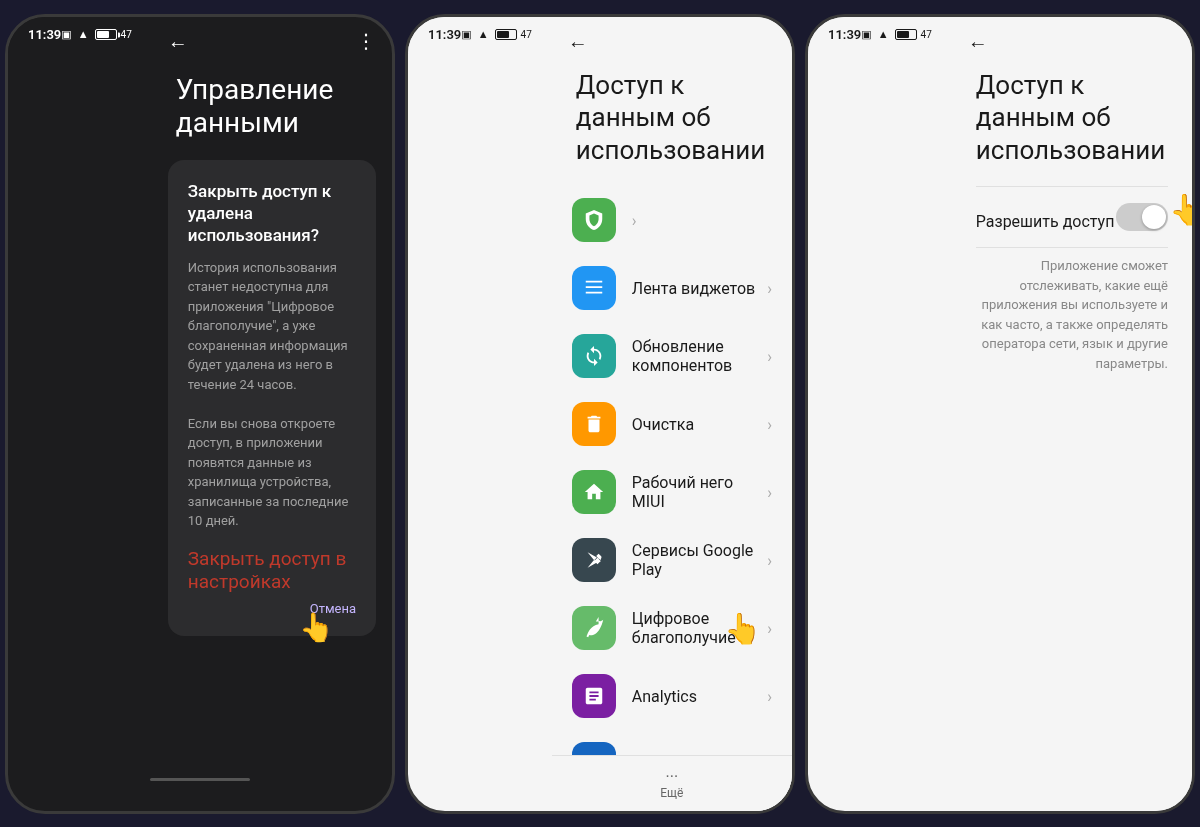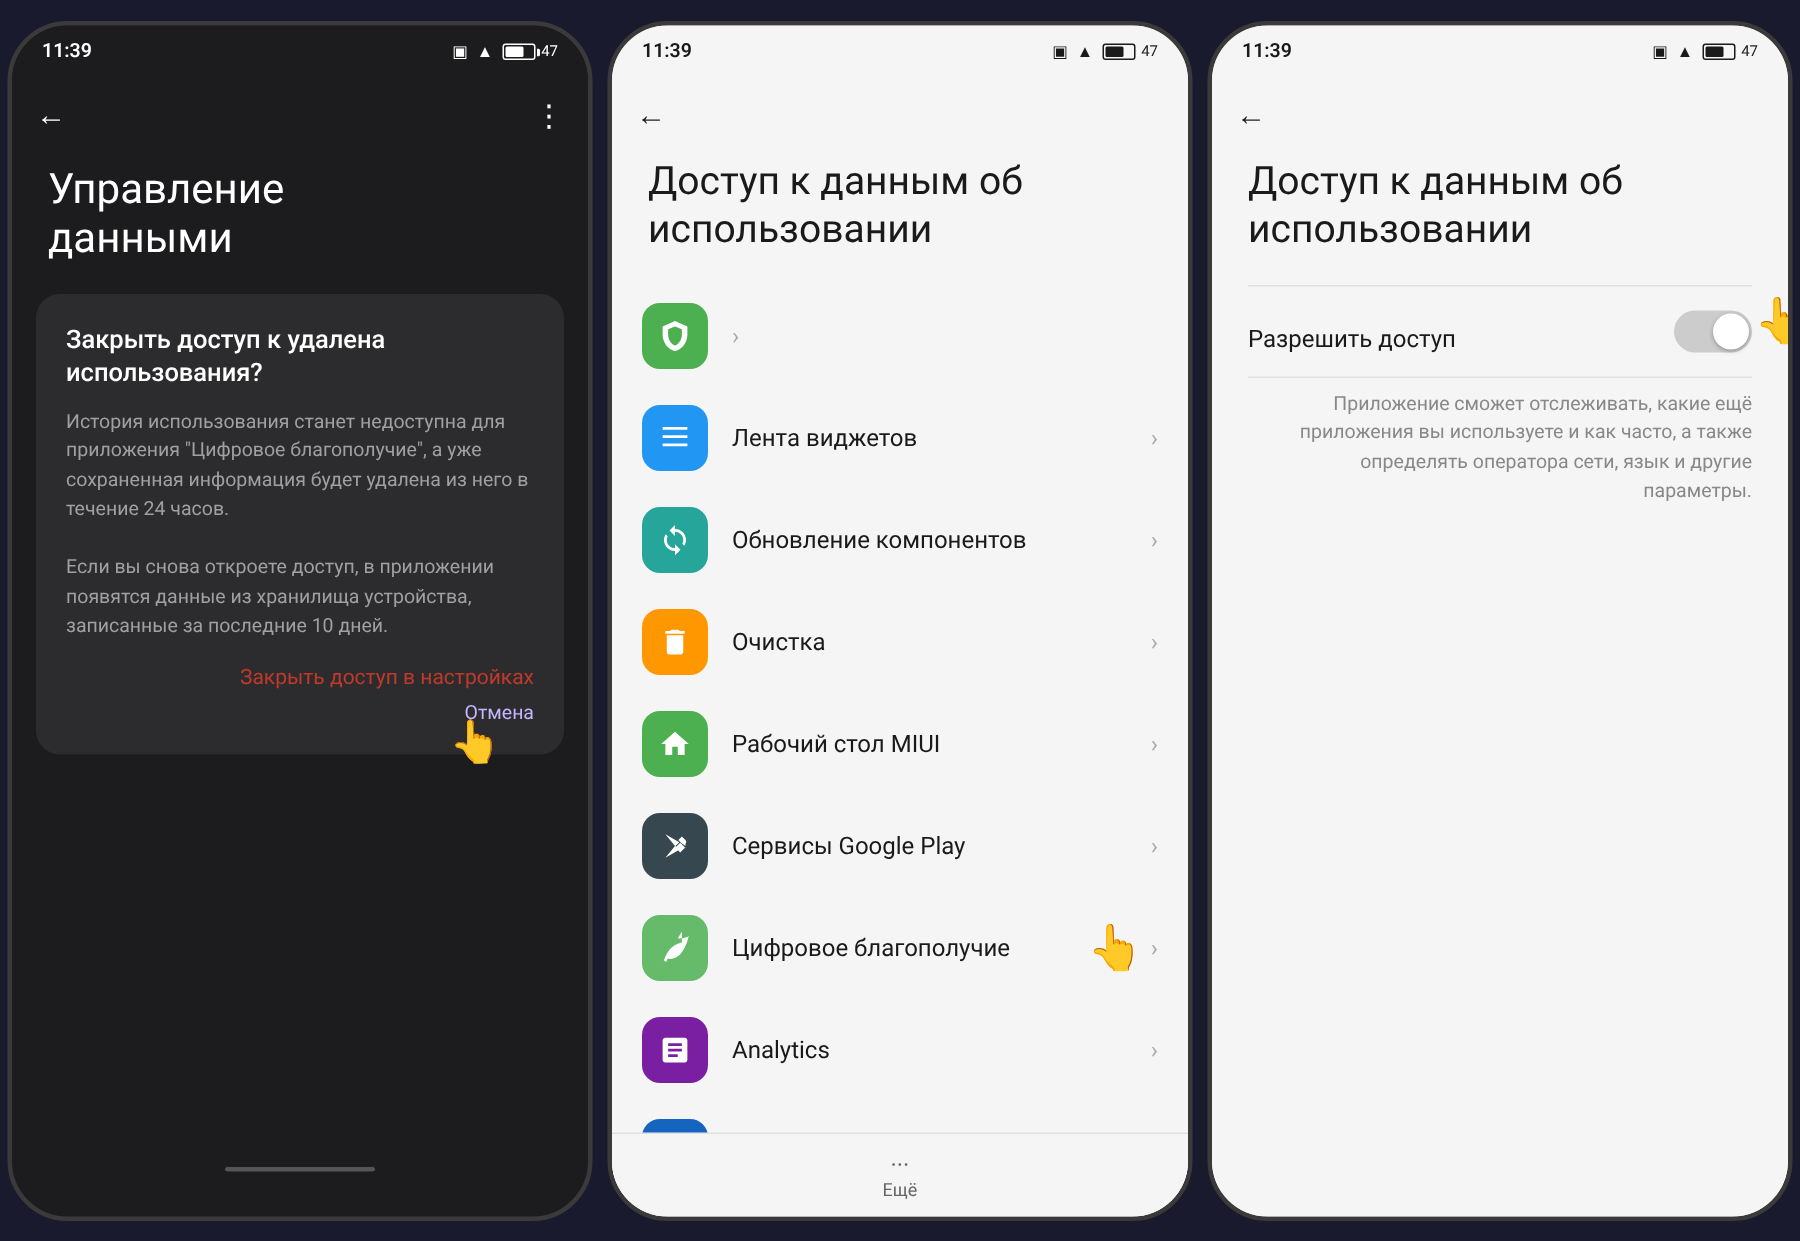--- a/index.html
+++ b/index.html
@@ -17,21 +17,21 @@
 
     .phone-frame {
       width: 390px;
       height: 800px;
       background: #1c1c1e;
       border-radius: 40px;
       border: 3px solid #3a3a3a;
       overflow: hidden;
       position: relative;
       display: flex;
-      flex-direction: column;
+      flex-direction: row;
       margin: 0 5px;
     }
 
     .status-bar {
       height: 36px;
       background: #1c1c1e;
       display: flex;
       align-items: center;
       justify-content: space-between;
       padding: 0 20px;
@@ -152,21 +152,21 @@
     .dialog-actions {
       display: flex;
       flex-direction: column;
       align-items: flex-end;
       gap: 8px;
       position: relative;
     }
 
     .dialog-link {
       color: #c0392b;
-      font-size: 14px;
+      font-size: 19px;
       cursor: pointer;
     }
 
     .dialog-cancel {
       color: #c4b5fd;
       font-size: 13px;
       cursor: pointer;
     }
 
     .phone2 .status-time,
@@ -411,21 +411,21 @@
         <span class="app-name">Очистка</span>
         <span class="chevron">›</span>
       </div>
 
       <div class="app-item">
         <div class="app-icon-wrap icon-rabochiy">
           <svg width="22" height="22" viewBox="0 0 24 24" fill="white">
               <path d="M10 20v-6h4v6h5v-8h3L12 3 2 12h3v8z"></path>
             </svg>
         </div>
-        <span class="app-name">Рабочий стол MIUI</span>
+        <span class="app-name">Рабочий него MIUI</span>
         <span class="chevron">›</span>
       </div>
 
       <div class="app-item">
         <div class="app-icon-wrap icon-google-play">
           <svg width="22" height="22" viewBox="0 0 24 24" fill="white">
               <path d="M19.59 12.87l-3.8 3.8-3.55-3.55 3.55-3.56 3.8 3.81zM5 3.5l10.12 5.72-2.95 2.95L5 3.5zm0 17l7.17-8.67 2.95 2.95L5 20.5zm14.59-8.5L17 10.25 14.41 7.66 17 5.07l2.59 2.59c.78.78.78 2.05 0 2.84z"></path>
             </svg>
         </div>
         <span class="app-name">Сервисы Google Play</span>

